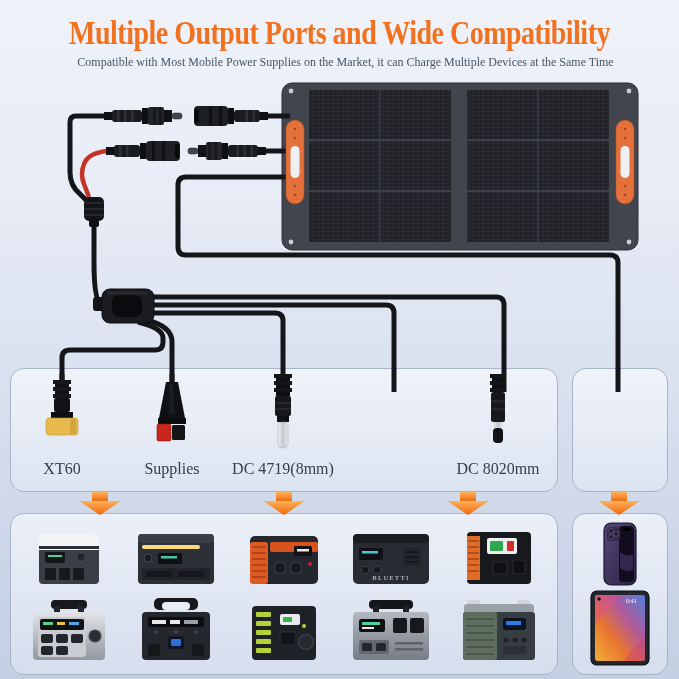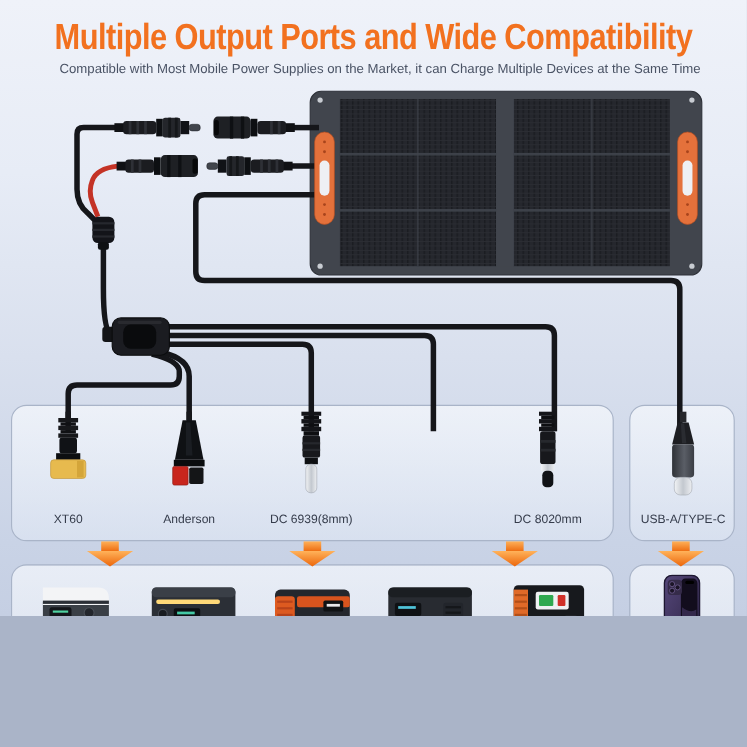--- a/index.html
+++ b/index.html
@@ -1,34 +1,34 @@
 <!DOCTYPE html>
 <html><head>
 <meta charset="utf-8">
 <style>
   html,body{margin:0;padding:0;background:#aab4c8;}
-  .stage{position:relative;width:679px;height:560px;overflow:hidden;
+  .stage{position:relative;width:679px;height:679px;overflow:hidden;
     background:linear-gradient(180deg,#eff2f9 0%,#e7ecf6 28%,#d9e0ee 58%,#c9d3e6 88%,#c5cfe3 100%);
-    font-family:Liberation Sans, sans-serif;}
+    font-family:Liberation Serif, serif;}
   .hdr{position:absolute;top:0;left:0;width:100%;text-align:center;}
   .hdr h1{margin:15px 0 0 0;font-size:28px;font-weight:bold;color:#f2711f;
     letter-spacing:-0.5px;white-space:nowrap;transform:scaleY(1.18);transform-origin:top center;}
   .hdr p{margin:8px 0 4px 0;font-size:12px;color:#4a5365;white-space:nowrap;letter-spacing:0;padding-left:12px;}
   .box{position:absolute;border:1.5px solid #a9b4c8;border-radius:14px;
     background:linear-gradient(180deg,rgba(250,252,255,0.65),rgba(233,240,250,0.45));box-sizing:border-box;}
   .box-conn{left:10px;top:368px;width:548px;height:124px;}
   .box-usb{left:572px;top:368px;width:96px;height:124px;}
   .box-dev{left:10px;top:513px;width:548px;height:162px;display:flex;flex-wrap:wrap;
     align-content:space-evenly;justify-content:space-evenly;padding:3px 2px;}
   .box-mob{left:572px;top:513px;width:96px;height:162px;display:flex;flex-direction:column;
     align-items:center;justify-content:space-evenly;padding:4px 0;}
   .diagram{position:absolute;left:0;top:0;width:679px;height:679px;pointer-events:none;z-index:3;}
   .tile{position:absolute;top:374px;width:96px;height:104px;display:flex;flex-direction:column;
     align-items:center;z-index:4;}
-  .tile .lbl{margin-top:auto;font-size:11px;color:#353c4b;white-space:nowrap;}
+  .tile .lbl{margin-top:auto;font-size:16px;color:#353c4b;white-space:nowrap;}
   .arrow{position:absolute;top:492px;width:46px;height:24px;z-index:2;}
   .dev{flex:0 0 19%;display:flex;align-items:center;justify-content:center;height:74px;}
   .hidden-defs{position:absolute;width:0;height:0;}
 </style>
 </head>
 <body>
 
 <div class="stage">
 
   <svg class="hidden-defs" aria-hidden="true">
@@ -198,67 +198,57 @@
 
   <div class="tile" style="left:124px">
     <svg width="46" height="82" viewBox="0 0 46 82">
       <rect x="20.5" y="0" width="5" height="8" fill="#17181b"></rect>
       <path d="M17,8 h12 l7,36 h-26 z" fill="#0f1114"></path>
       <path d="M20,10 h4 l2,30 h-6 z" fill="#1d2025" opacity="0.8"></path>
       <rect x="9" y="44" width="28" height="6" fill="#0a0c0e"></rect>
       <rect x="8" y="50" width="14" height="17" rx="1.5" fill="#c8251d" stroke="#8e1812" stroke-width="0.6"></rect>
       <rect x="23" y="51" width="13" height="15" rx="1.5" fill="#141517"></rect>
     </svg>
-    <div class="lbl">Anderson</div>
+    <div class="lbl">Supplies</div>
   </div>
 
   <div class="tile" style="left:235px">
     <svg width="46" height="80" viewBox="0 0 46 80">
       <rect x="14" y="0" width="18" height="4" fill="#141519"></rect>
         <rect x="16" y="4" width="14" height="3" fill="#0e0f12"></rect>
       <rect x="14" y="7" width="18" height="4" fill="#141519"></rect>
         <rect x="16" y="11" width="14" height="3" fill="#0e0f12"></rect>
       <rect x="14" y="14" width="18" height="4" fill="#141519"></rect>
         <rect x="16" y="18" width="14" height="4" fill="#0e0f12"></rect>
       <rect x="15" y="22" width="16" height="20" rx="2" fill="#17181c"></rect>
       <rect x="15" y="28" width="16" height="2" fill="#26282d"></rect>
         <rect x="15" y="34" width="16" height="2" fill="#26282d"></rect>
       <rect x="17" y="42" width="12" height="6" fill="#0e1013"></rect>
       <rect x="18" y="48" width="10" height="26" rx="4.5" fill="url(#grad-metal)" stroke="#9aa0a8" stroke-width="0.5"></rect>
     </svg>
-    <div class="lbl">DC 6939(8mm)</div>
+    <div class="lbl">DC 4719(8mm)</div>
   </div>
 
 
   <div class="tile" style="left:450px">
     <svg width="46" height="80" viewBox="0 0 46 80">
       <rect x="15" y="0" width="16" height="4" fill="#141519"></rect>
         <rect x="17" y="4" width="12" height="3" fill="#0e0f12"></rect>
       <rect x="15" y="7" width="16" height="4" fill="#141519"></rect>
         <rect x="17" y="11" width="12" height="3" fill="#0e0f12"></rect>
       <rect x="15" y="14" width="16" height="4" fill="#141519"></rect>
       <rect x="16" y="18" width="14" height="30" rx="2.5" fill="#17181c"></rect>
       <rect x="16" y="26" width="14" height="2.5" fill="#26282d"></rect>
         <rect x="16" y="34" width="14" height="2.5" fill="#26282d"></rect>
       <rect x="17" y="48" width="12" height="6" fill="url(#grad-metal)"></rect>
       <rect x="18" y="54" width="10" height="15" rx="4" fill="#101216"></rect>
     </svg>
     <div class="lbl">DC 8020mm</div>
   </div>
 
-  <div class="tile" style="left:573px">
-    <svg width="46" height="84" viewBox="0 0 46 84">
-      <rect x="20" y="0" width="6" height="10" fill="#26272b"></rect>
-      <path d="M18,10 h10 l5,20 h-20 z" fill="#1d1e22"></path>
-      <path d="M21,11 h3 l2,18 h-4 z" fill="#2e3036" opacity="0.8"></path>
-      <rect x="13" y="30" width="20" height="30" rx="3" fill="url(#grad-usb)"></rect>
-      <rect x="15" y="60" width="16" height="16" rx="5.5" fill="url(#grad-metal)" stroke="#a9aeb6" stroke-width="0.6"></rect>
-    </svg>
-    <div class="lbl">USB-A/TYPE-C</div>
-  </div>
 
   <svg class="arrow" style="left:77px" viewBox="0 0 46 24">
     <rect x="15" y="0" width="16" height="10" fill="url(#grad-arrow)"></rect>
       <path d="M2,9 h42 l-21,14 z" fill="url(#grad-arrow)"></path>
   </svg>
   <svg class="arrow" style="left:261px" viewBox="0 0 46 24">
     <rect x="15" y="0" width="16" height="10" fill="url(#grad-arrow)"></rect>
       <path d="M2,9 h42 l-21,14 z" fill="url(#grad-arrow)"></path>
   </svg>
   <svg class="arrow" style="left:445px" viewBox="0 0 46 24">

